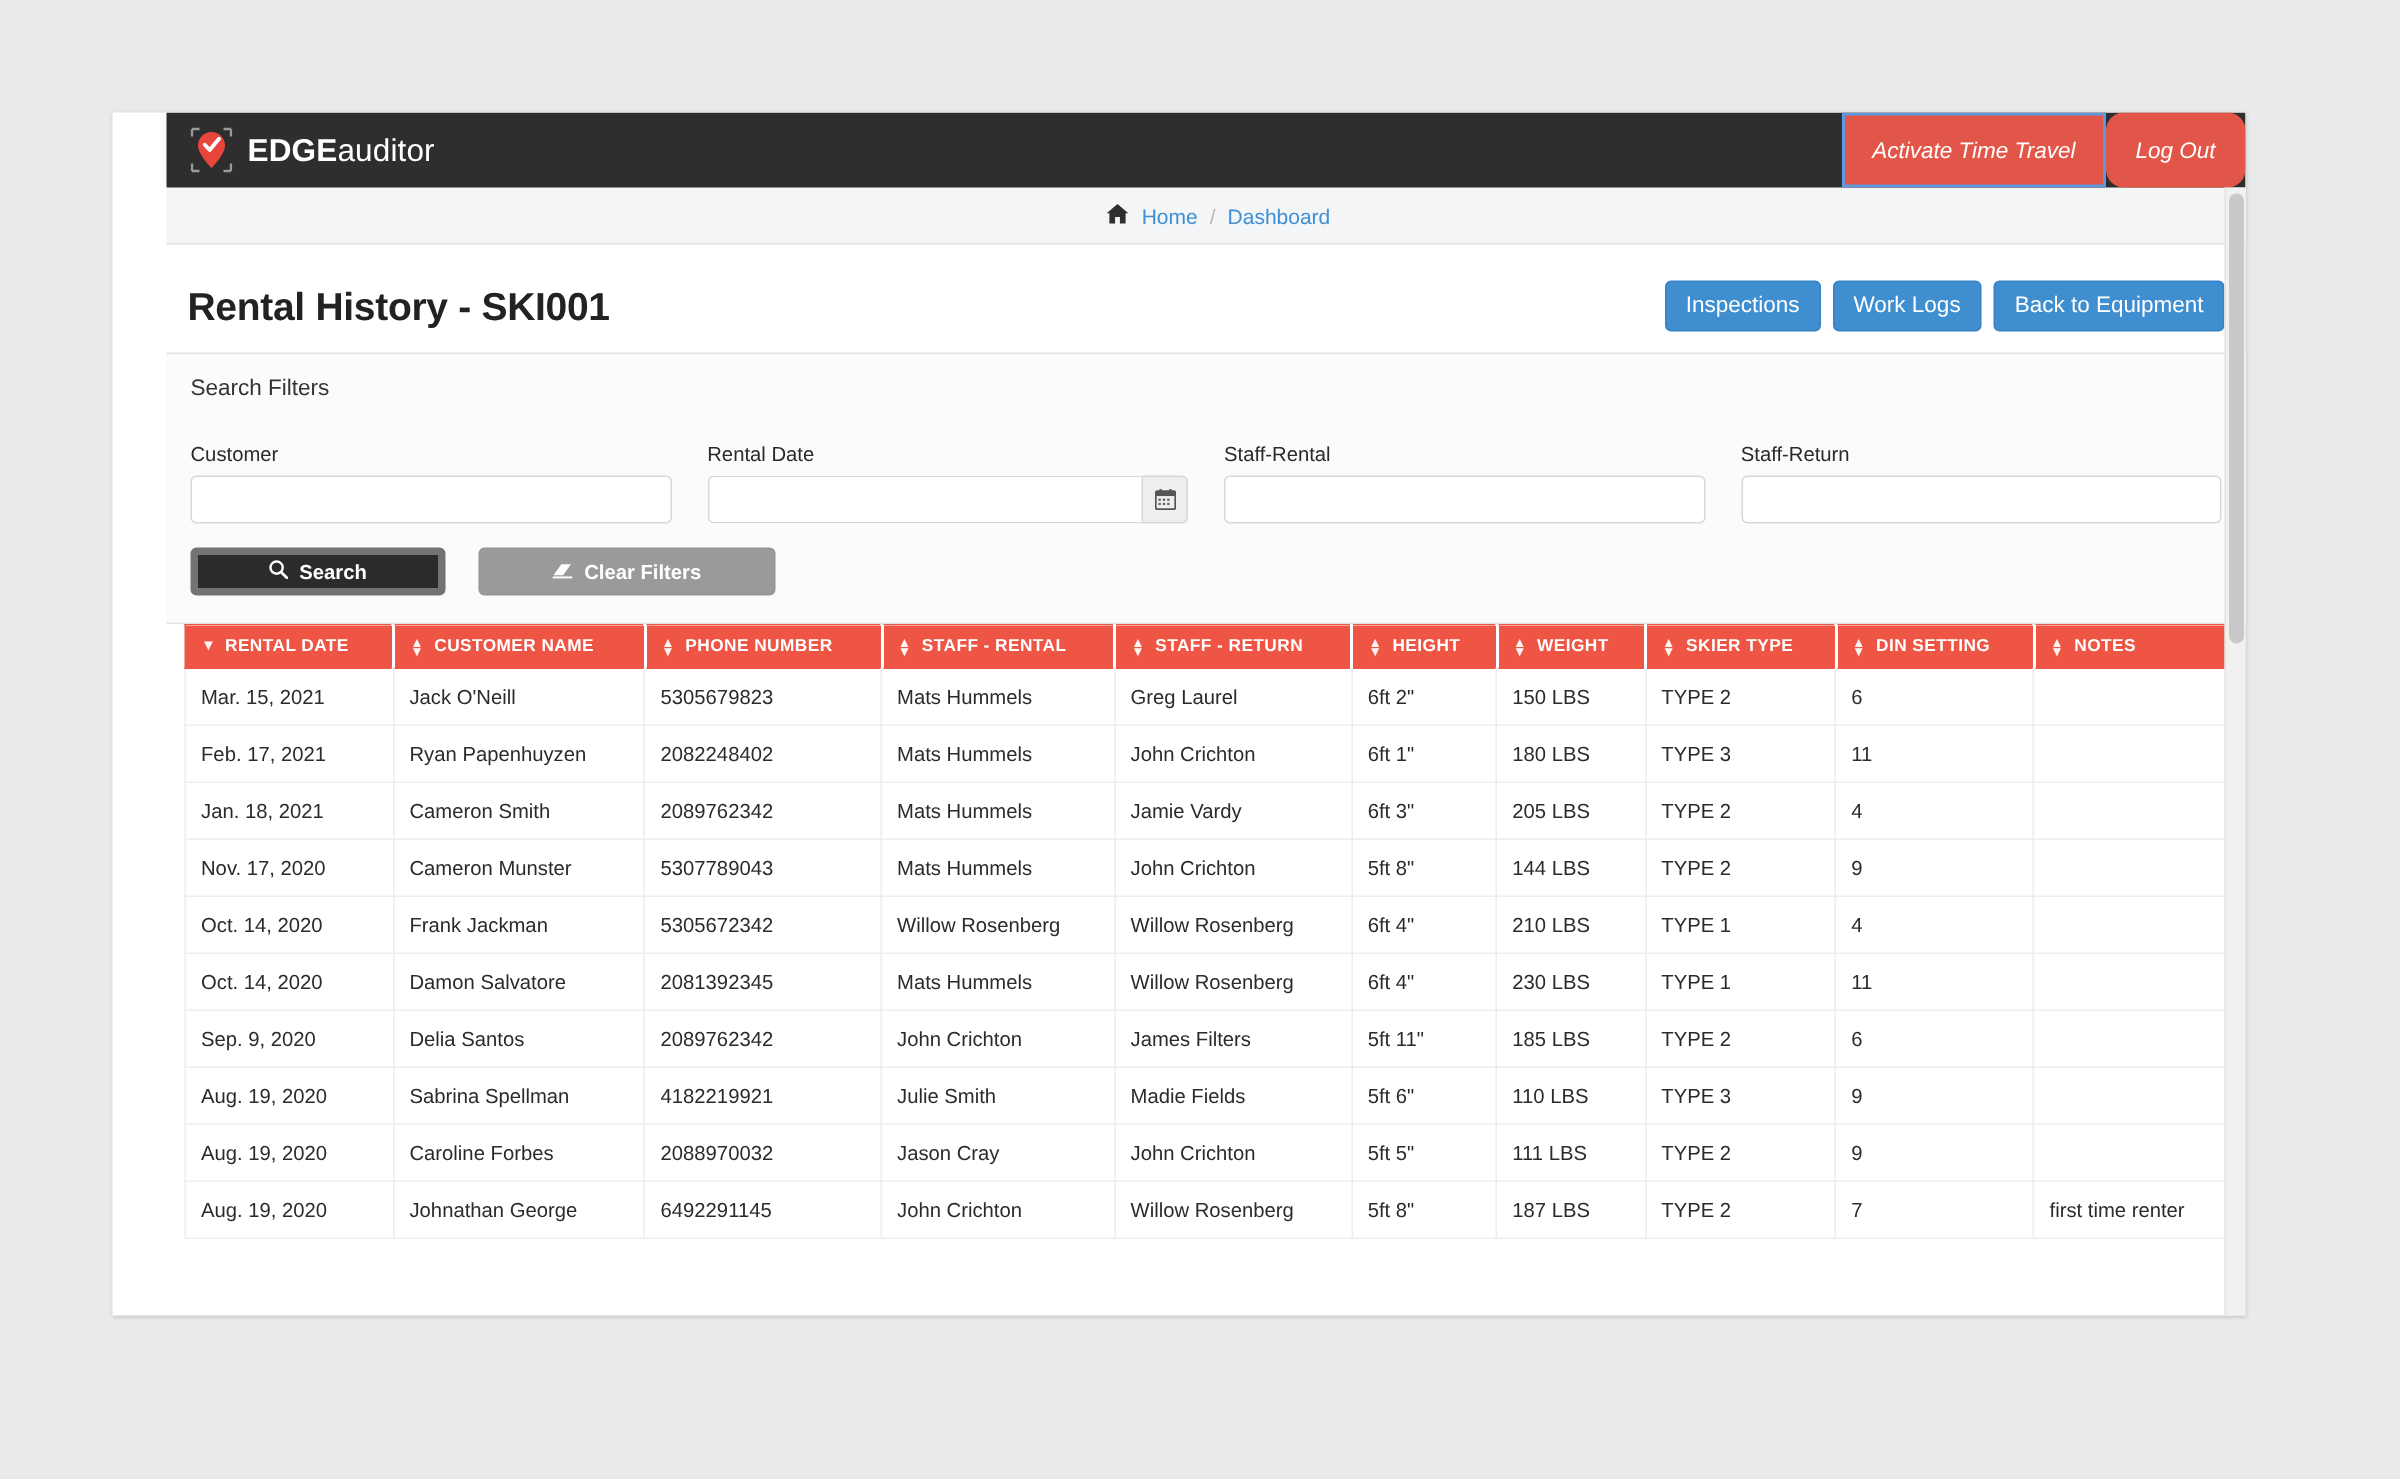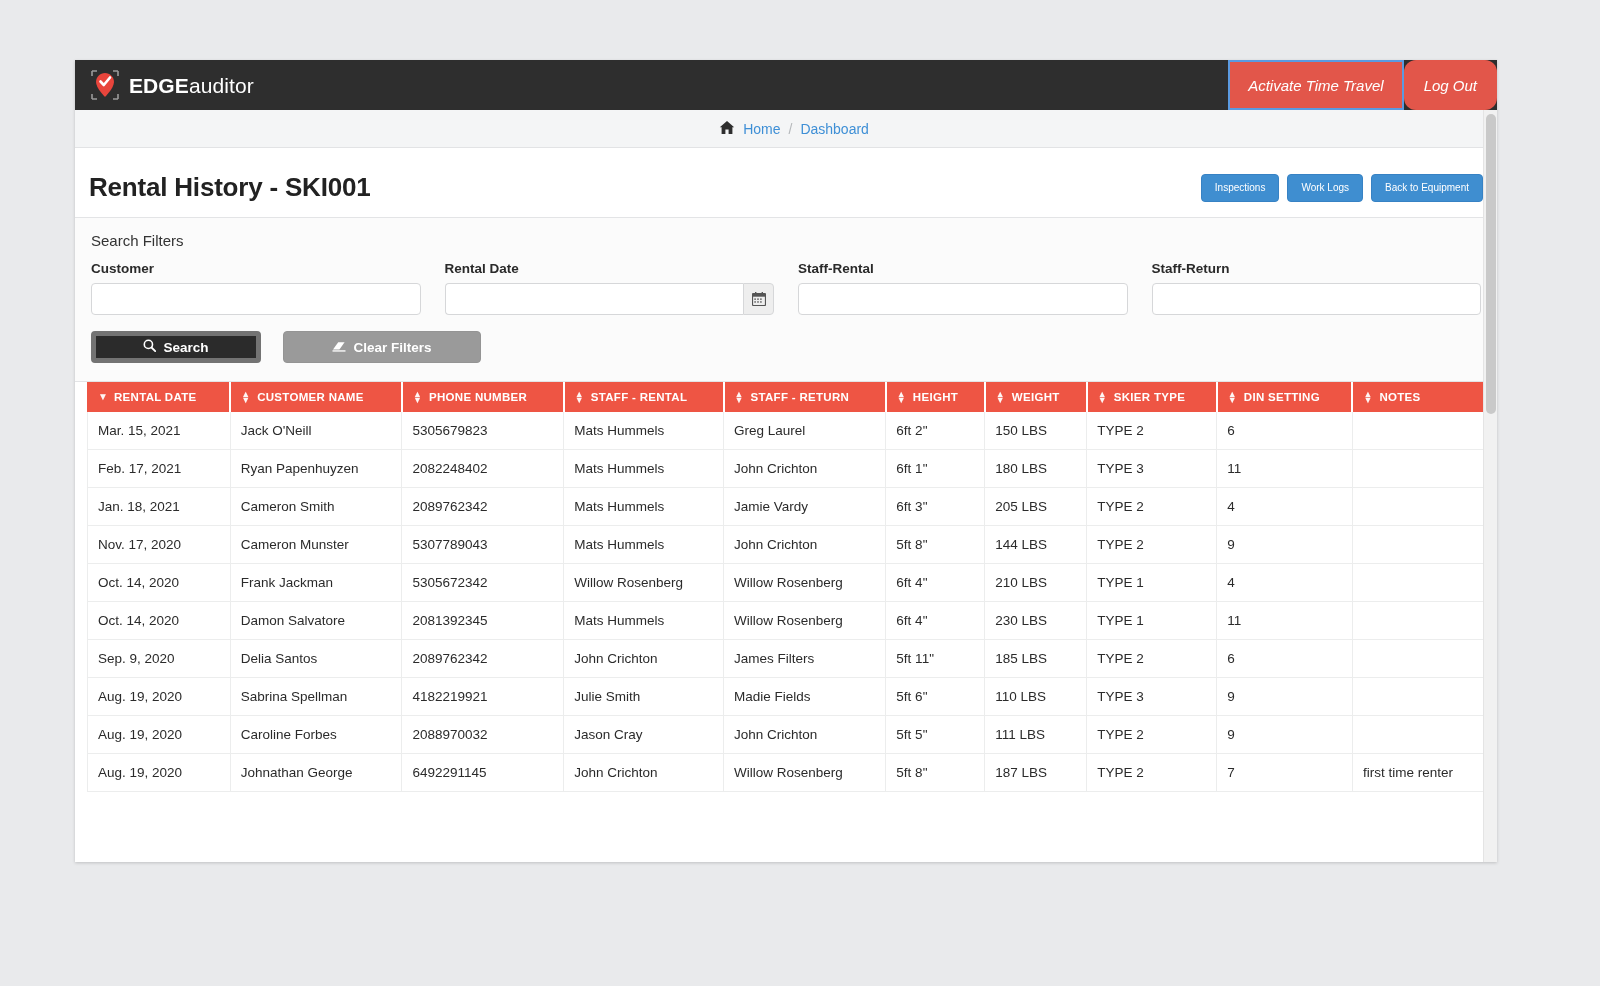--- a/index.html
+++ b/index.html
@@ -5,25 +5,26 @@
   * { box-sizing: border-box; }
   html, body {
     margin: 0; padding: 0;
     width: 1600px; height: 986px;
     background: #e9eaec;
     font-family: "Liberation Sans", sans-serif;
     -webkit-font-smoothing: antialiased;
   }
   .page-wrap {
     position: absolute;
-    left: 75px; top: 60px;
+    left: 75px; top: 75px;
     width: 1422px; height: 802px;
     background: #ffffff;
     box-shadow: 0 1px 3px rgba(0,0,0,0.18);
     overflow: hidden;
+    padding-left: 36px;
   }
 
   
   .navbar {
     height: 50px;
     background: #2e2e2e;
     display: flex;
     align-items: stretch;
     position: relative;
   }
@@ -84,42 +85,42 @@
   }
   .page-title {
     font-size: 26px; font-weight: 700; color: #222;
     margin: 0; letter-spacing: -0.2px;
   }
   .head-actions { display: flex; gap: 8px; }
   .btn-primary {
     background: #3f8ed0;
     border: 1px solid #3782c4;
     color: #fff;
-    font-size: 10px;
+    font-size: 15px;
     padding: 7px 13px;
     border-radius: 4px;
     cursor: pointer;
     white-space: nowrap;
     line-height: 1.2;
   }
 
   
   .filter-panel {
     border: 1px solid #e3e4e6;
     border-left: none; border-right: none;
     background: #fbfbfb;
     padding: 14px 16px 18px 16px;
     margin: 0 -12px;
   }
-  .filter-title { font-size: 15px; color: #333; margin-bottom: 12px; }
+  .filter-title { font-size: 15px; color: #333; margin-bottom: 28px; }
   .filter-row { display: flex; gap: 24px; }
   .filter-col { flex: 1 1 0; min-width: 0; }
   .filter-label {
     display: block;
-    font-size: 13.5px; font-weight: 700; color: #2a2a2a;
+    font-size: 13.5px; font-weight: 400; color: #2a2a2a;
     margin-bottom: 7px;
   }
   .form-control {
     width: 100%;
     height: 32px;
     border: 1px solid #d6d7d9;
     border-radius: 4px;
     background: #fff;
     padding: 4px 9px;
     font-size: 13.5px;

